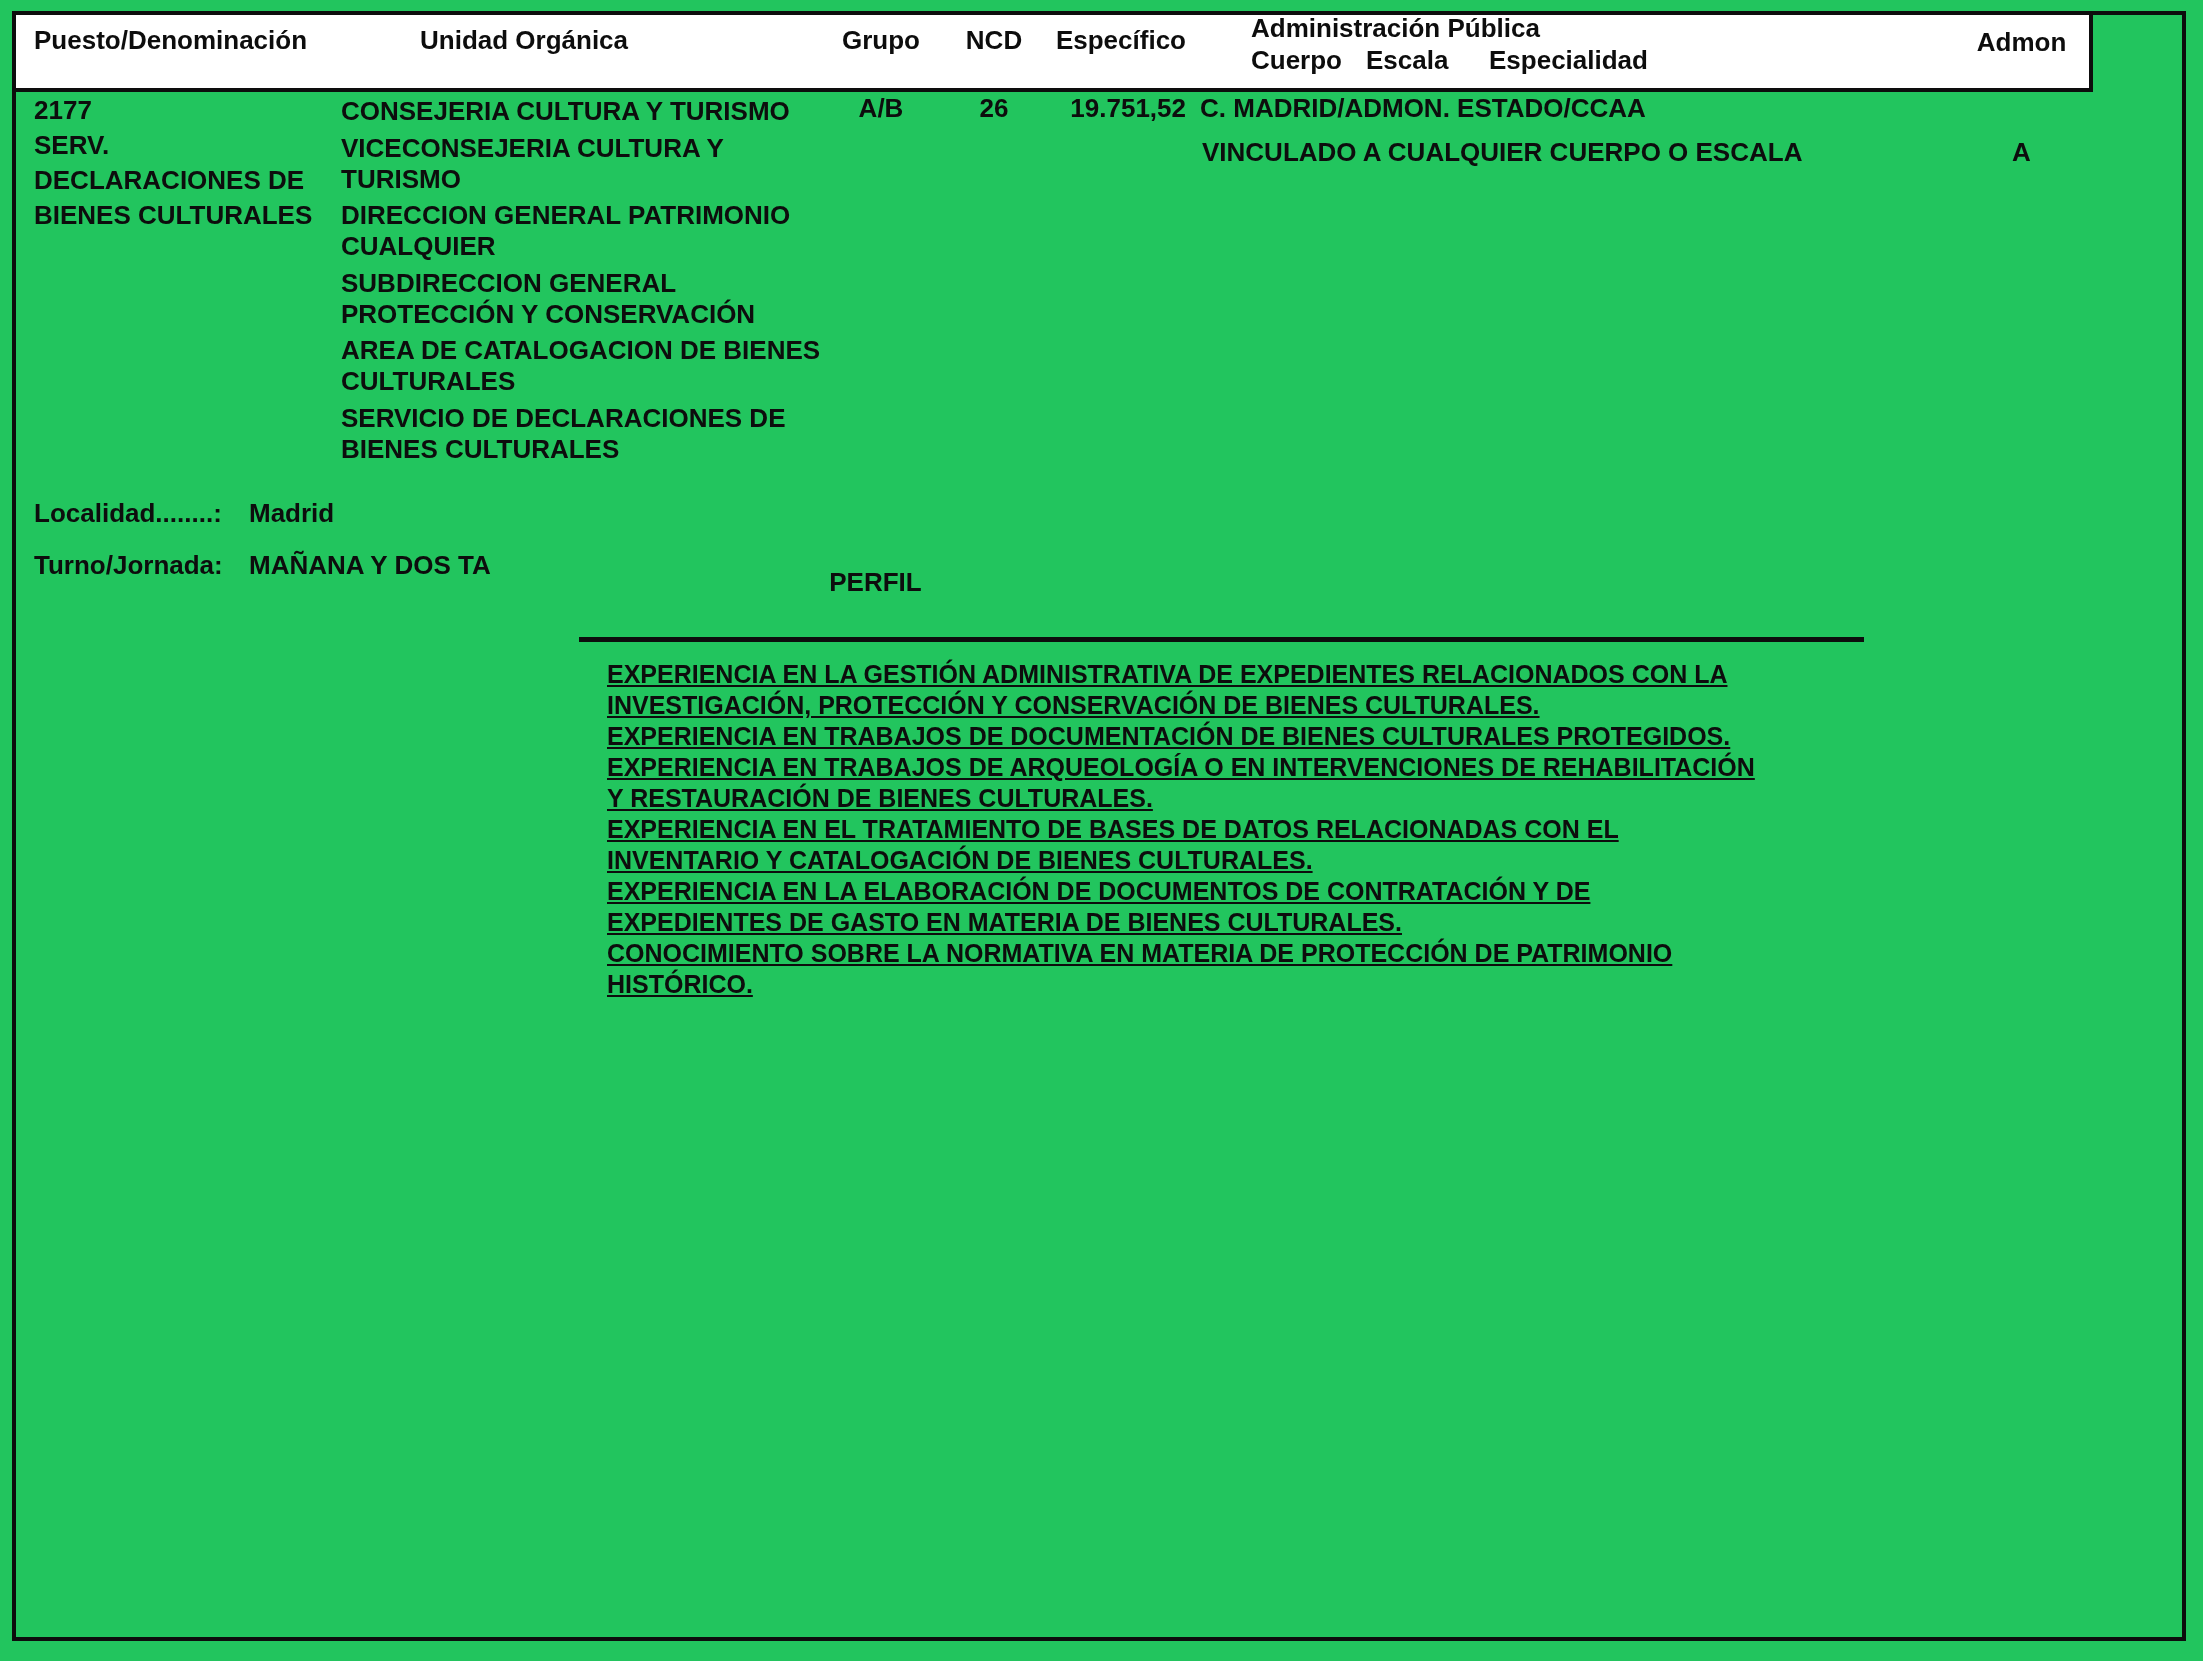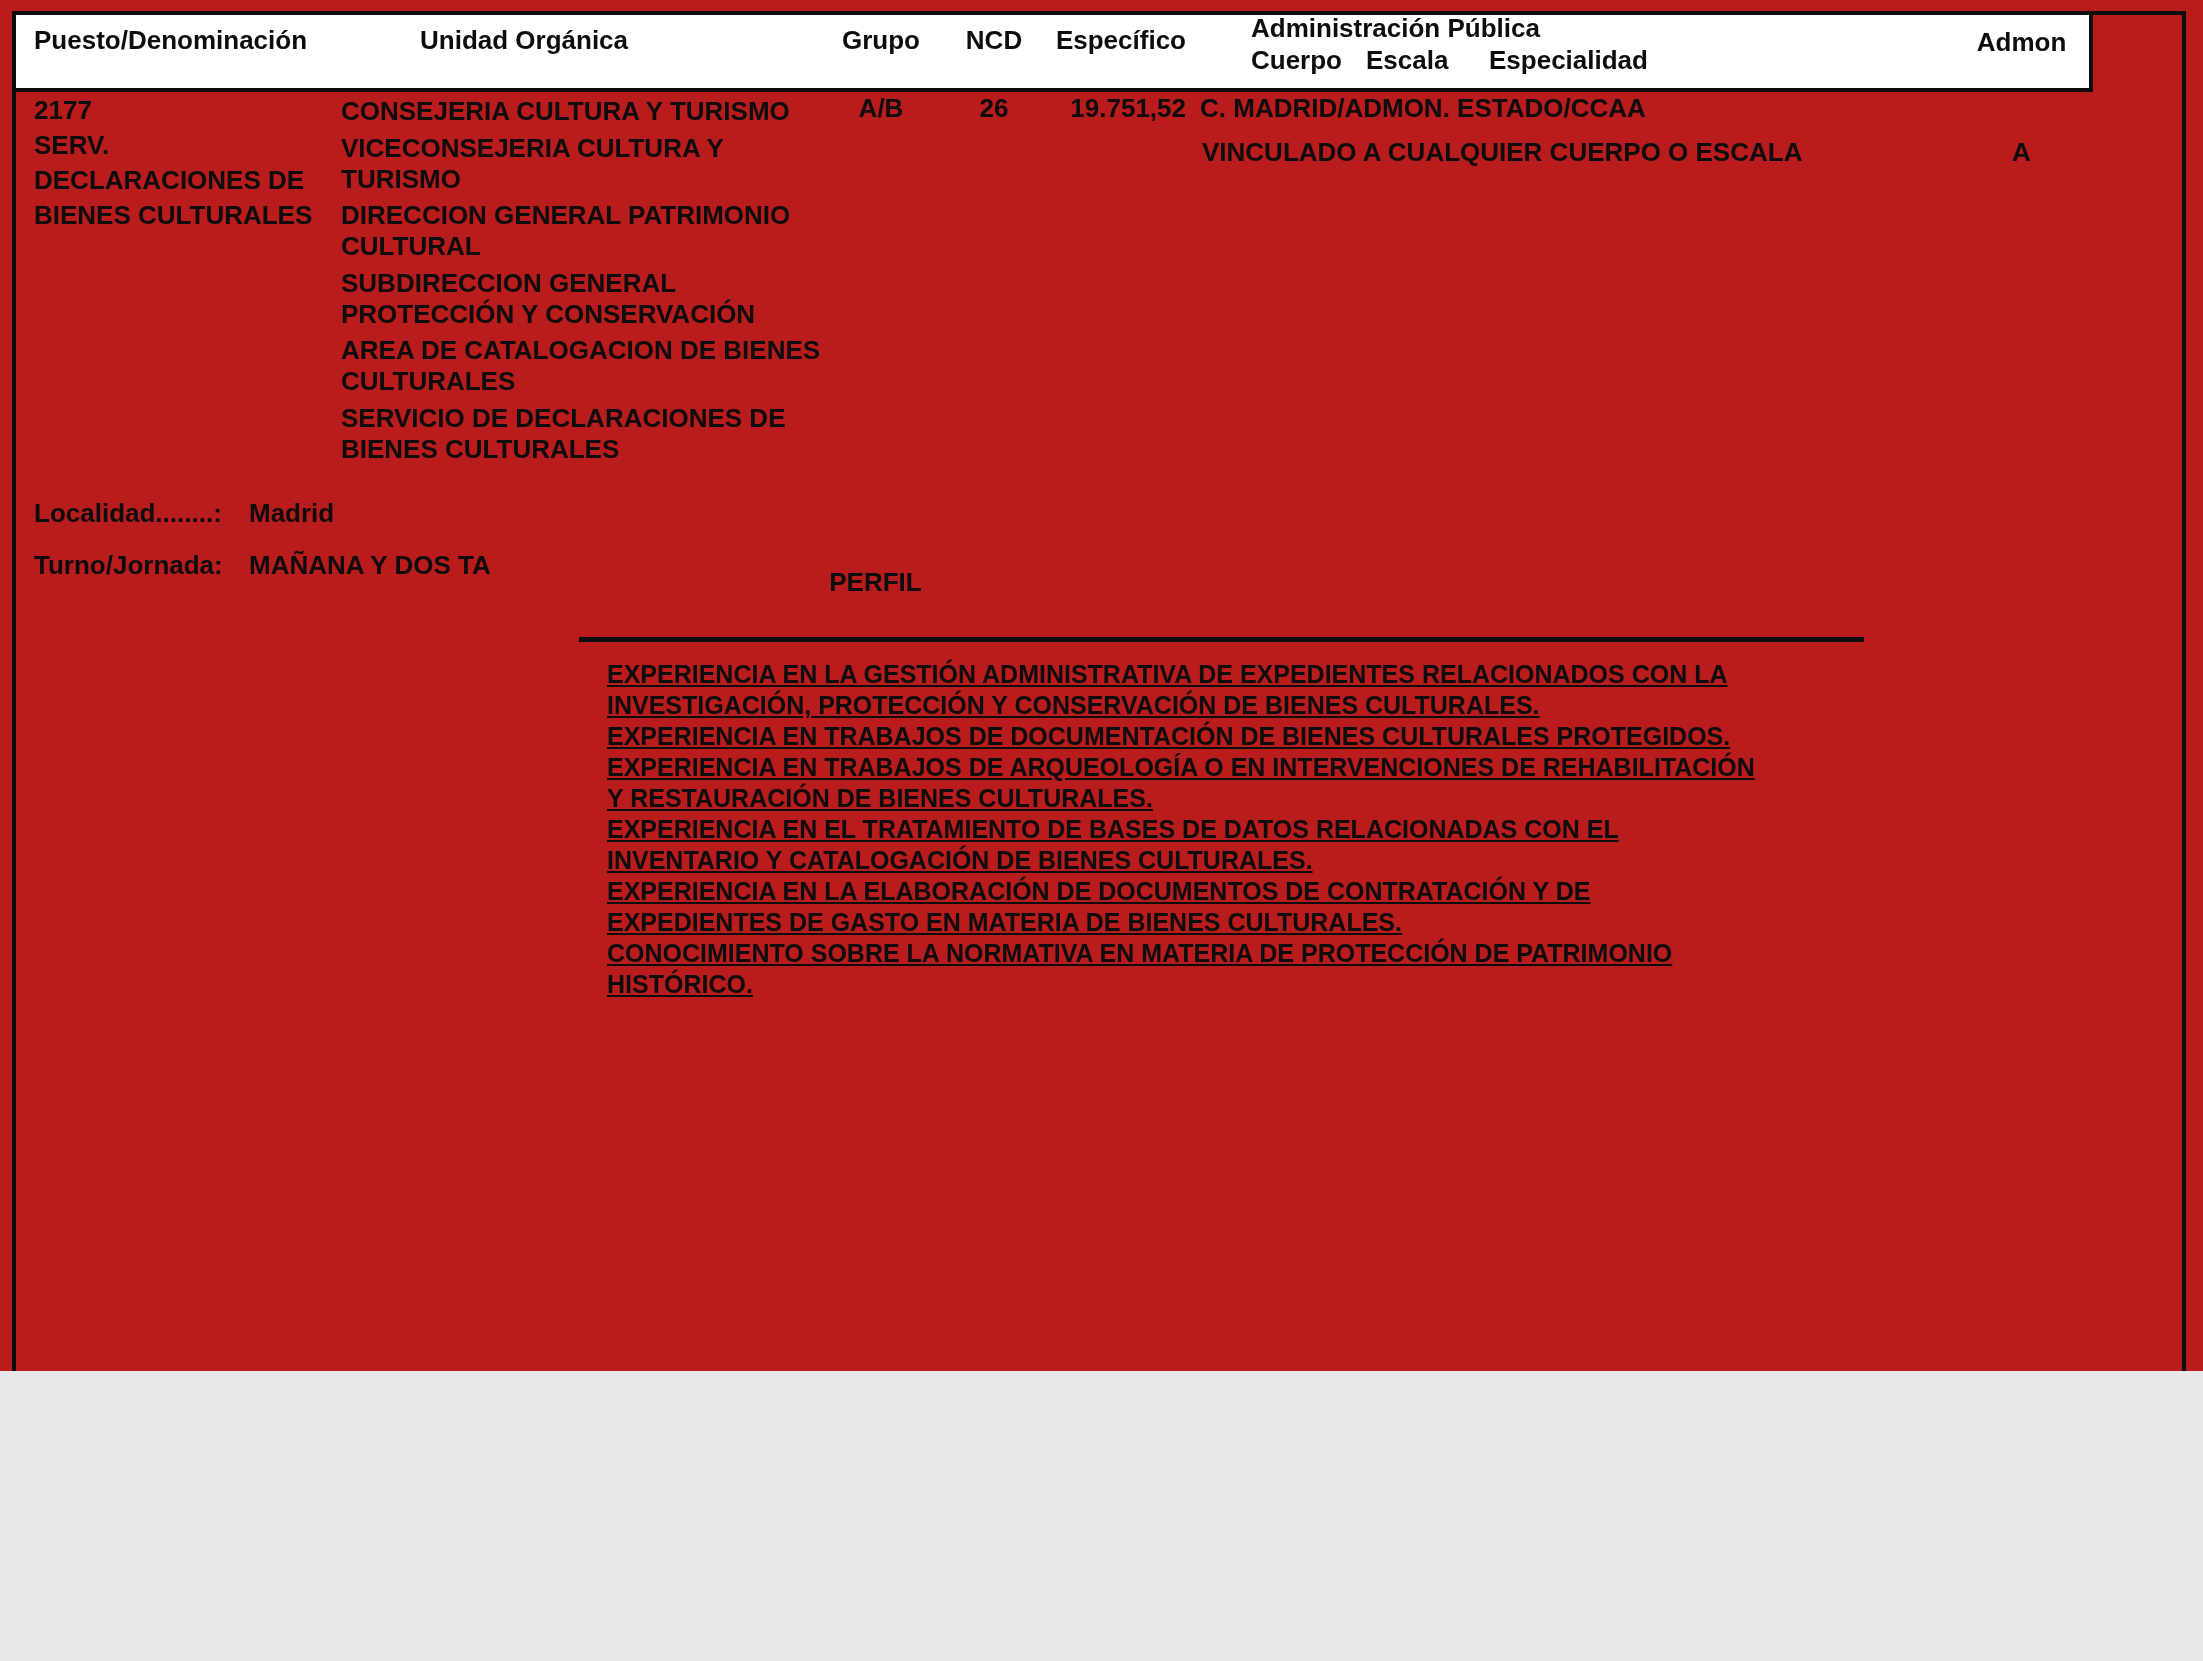--- a/index.html
+++ b/index.html
@@ -1,19 +1,19 @@
 <!DOCTYPE html>
 <html style="font-size:14.8px"><head>
 <meta charset="utf-8">
 <style>
   html,body{margin:0;padding:0;background:#e8e8e8;}
   .page{
     position:relative;
-    width:2204px;height:1371px;
-    background:#b91c1c;
+    width:2204px;height:1661px;
+    background:#22c55e;
     font-family:"Liberation Sans","DejaVu Sans",sans-serif;
     font-weight:bold;
     color:#0d0d0d;
     overflow:hidden;
   }
   .abs{position:absolute;}
   .txt{font-size:26px;line-height:31px;white-space:nowrap;}
   .pre{white-space:pre-line;}
   .center{text-align:center;}
   .right{text-align:right;}
@@ -57,21 +57,21 @@
   <div class="abs col1" style="left:34px;top:93px;">2177</div>
   <div class="abs col1 pre" style="left:34px;top:128px;width:286px;">SERV.
 DECLARACIONES DE
 BIENES CULTURALES</div>
 
   <div class="abs unidades" style="left:341px;top:96px;width:517px;">
     <div class="unit-entry pre">CONSEJERIA CULTURA Y TURISMO</div>
     <div class="unit-entry pre">VICECONSEJERIA CULTURA Y
 TURISMO</div>
     <div class="unit-entry pre">DIRECCION GENERAL PATRIMONIO
-CULTURAL</div>
+CUALQUIER</div>
     <div class="unit-entry pre">SUBDIRECCION GENERAL
 PROTECCIÓN Y CONSERVACIÓN</div>
     <div class="unit-entry pre">AREA DE CATALOGACION DE BIENES
 CULTURALES</div>
     <div class="unit-entry pre">SERVICIO DE DECLARACIONES DE
 BIENES CULTURALES</div>
   </div>
 
   <div class="abs txt center" style="left:835px;top:93px;width:92px;">A/B</div>
   <div class="abs txt center" style="left:946px;top:93px;width:96px;">26</div>

